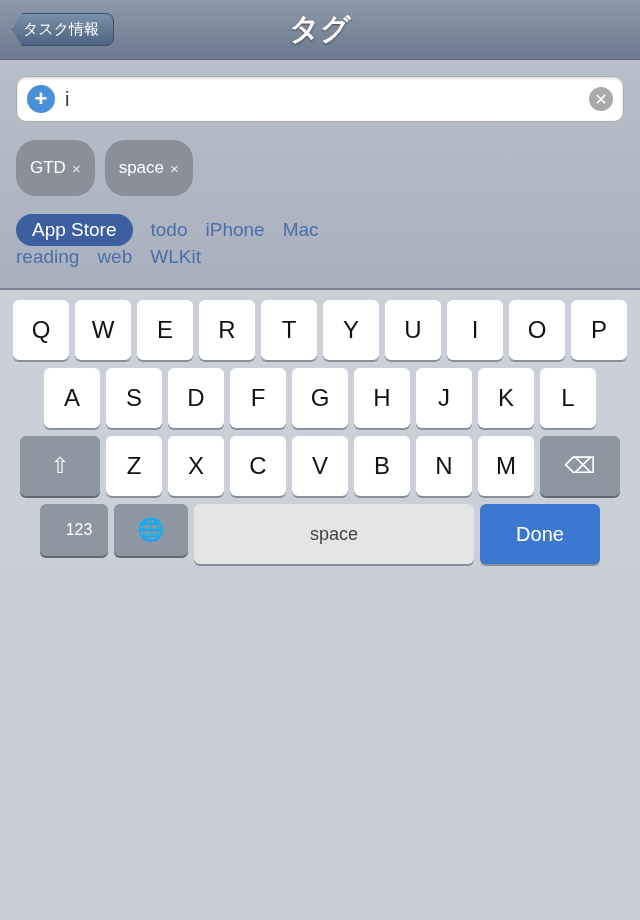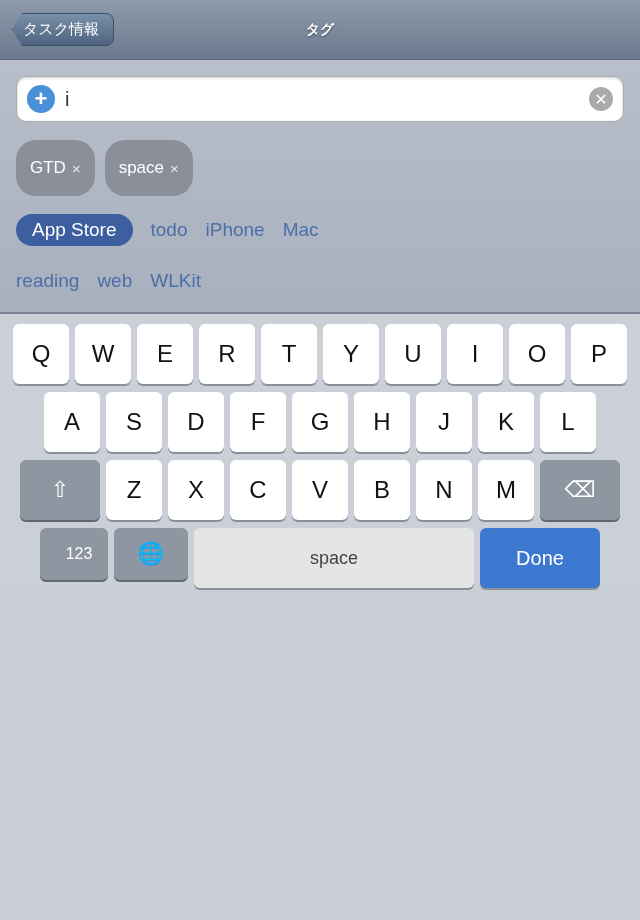--- a/index.html
+++ b/index.html
@@ -28,21 +28,21 @@
       color: white;
       font-size: 15px;
       padding: 6px 14px 6px 10px;
       border-radius: 8px;
       border: 1px solid #3a4f6a;
       cursor: pointer;
       clip-path: polygon(10px 0%, 100% 0%, 100% 100%, 10px 100%, 0% 50%);
     }
     .nav-title {
       color: white;
-      font-size: 14px;
+      font-size: 30px;
       font-weight: bold;
       text-shadow: 0 1px 2px rgba(0,0,0,0.5);
     }
 
     
     .upper-section {
       background: linear-gradient(to bottom, #b8bfca, #a8b0be);
       padding: 16px 16px 20px;
       border-bottom: 2px solid #7a8494;
     }
@@ -117,21 +117,21 @@
       font-size: 15px;
       opacity: 0.8;
       cursor: pointer;
     }
 
     
     .tag-suggestions-row {
       display: flex;
       align-items: center;
       gap: 18px;
-      margin-bottom: 24px;
+      margin-bottom: 0;
       flex-wrap: wrap;
     }
     .tag-suggestion {
       font-size: 19px;
       color: #4a6fa8;
       cursor: pointer;
       font-weight: 500;
     }
     .tag-suggestion.active {
       background: #3d5fa0;

